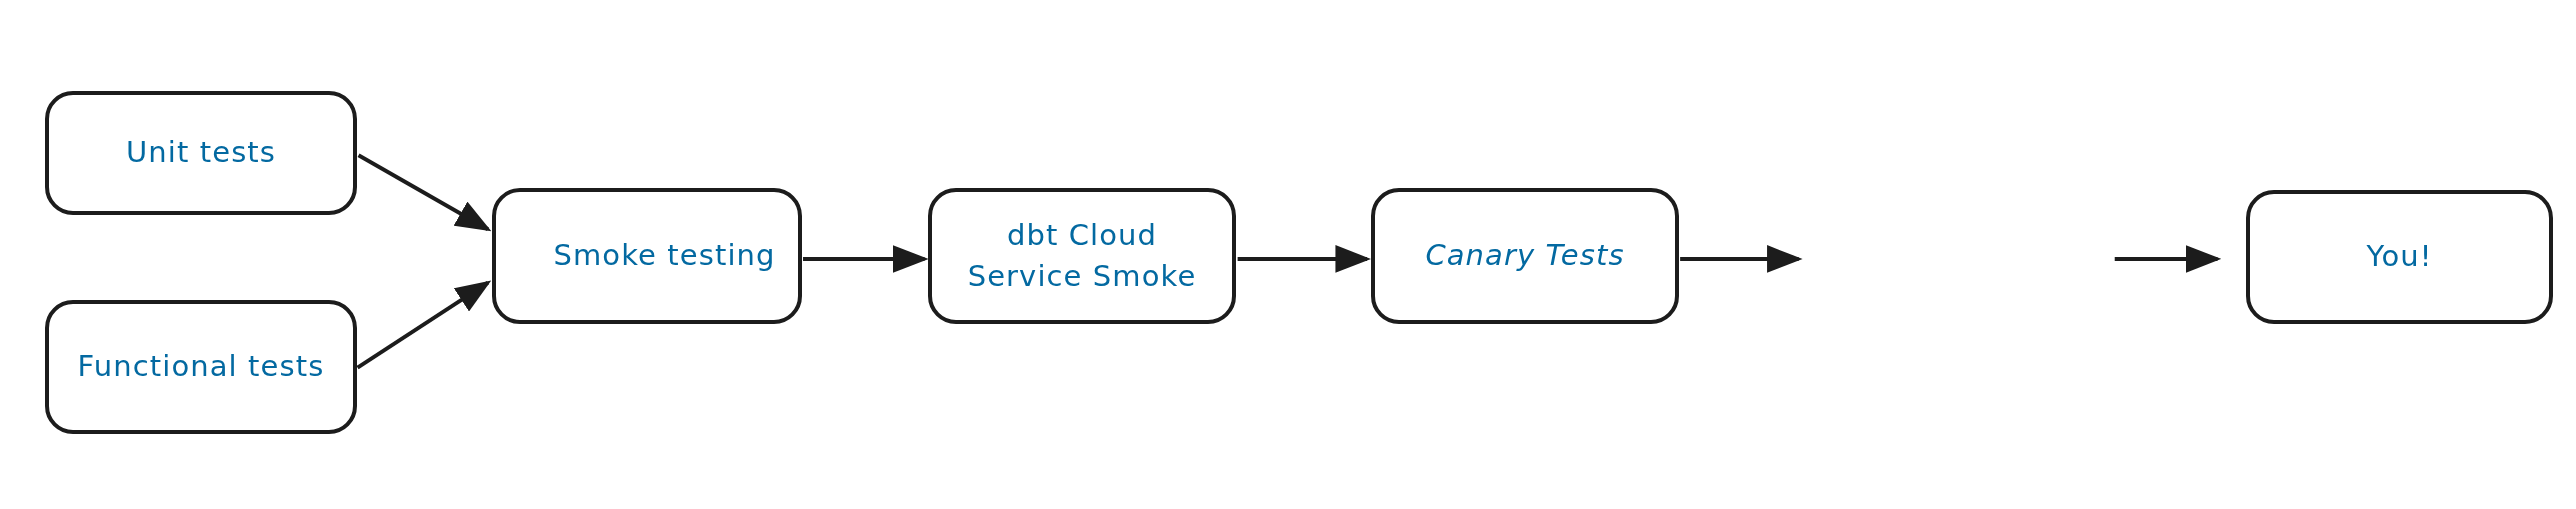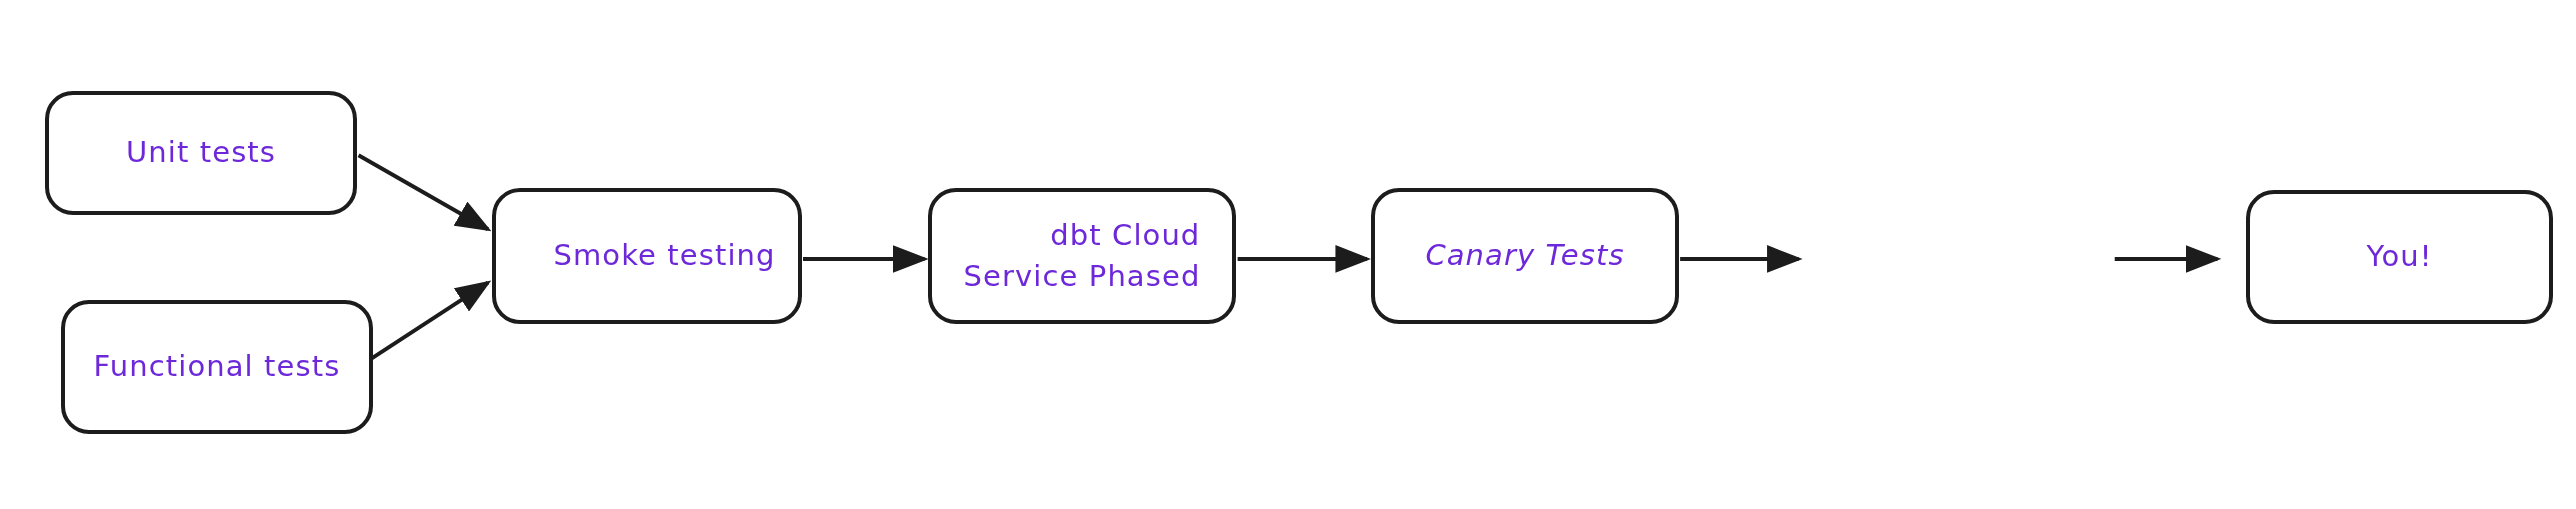--- a/index.html
+++ b/index.html
@@ -35,24 +35,24 @@
     border-radius: 28px;
     display: flex;
     align-items: center;
     justify-content: center;
     z-index: 2;
   }
   .node-label {
     font-family: "DejaVu Sans", sans-serif;
     font-size: 29px;
     font-weight: 400;
-    color: #6d28d9;
+    color: #0369a1;
     letter-spacing: 1.1px;
     line-height: 1.42;
-    text-align: right;
+    text-align: center;
     white-space: pre-line;
     padding: 0 12px;
     user-select: none;
   }
 </style>
 </head>
 <body>
 
 <div id="diagram-canvas">
 
@@ -69,31 +69,31 @@
         <line x1="1253" y1="262" x2="1384" y2="262" stroke="#1c1c1c" stroke-width="4" stroke-linecap="butt" marker-end="url(#arrowhead)"></line>
         <line x1="1701" y1="262" x2="1821" y2="262" stroke="#1c1c1c" stroke-width="4" stroke-linecap="butt" marker-end="url(#arrowhead)"></line>
         <line x1="2141" y1="262" x2="2245" y2="262" stroke="#1c1c1c" stroke-width="4" stroke-linecap="butt" marker-end="url(#arrowhead)"></line>
       </g>
   </svg>
 
   <div class="node" style="left: 45px; top: 91px; width: 312px; height: 124px; border-color: rgb(28, 28, 28); background: rgb(255, 255, 255);">
     <span class="node-label">Unit tests</span>
   </div>
 
-  <div class="node" style="left: 61px; top: 300px; width: 312px; height: 134px; border-color: rgb(28, 28, 28); background: rgb(255, 255, 255);">
+  <div class="node" style="left: 45px; top: 300px; width: 312px; height: 134px; border-color: rgb(28, 28, 28); background: rgb(255, 255, 255);">
     <span class="node-label">Functional tests</span>
   </div>
 
   <div class="node" style="left: 492px; top: 188px; width: 310px; height: 136px; border-color: rgb(28, 28, 28); background: rgb(255, 255, 255); padding-left: 35px;">
     <span class="node-label">Smoke testing</span>
   </div>
 
   <div class="node" style="left: 928px; top: 188px; width: 308px; height: 136px; border-color: rgb(28, 28, 28); background: rgb(255, 255, 255);">
     <span class="node-label">dbt Cloud
-Service Phased</span>
+Service Smoke</span>
   </div>
 
   <div class="node" style="left: 1371px; top: 188px; width: 308px; height: 136px; border-color: rgb(28, 28, 28); background: rgb(255, 255, 255); font-style: italic;">
     <span class="node-label">Canary Tests</span>
   </div>
 
 
   <div class="node" style="left: 2221px; top: 190px; width: 307px; height: 134px; border-color: rgb(28, 28, 28); background: rgb(255, 255, 255); margin-left: 25px;">
     <span class="node-label">You!</span>
   </div>

